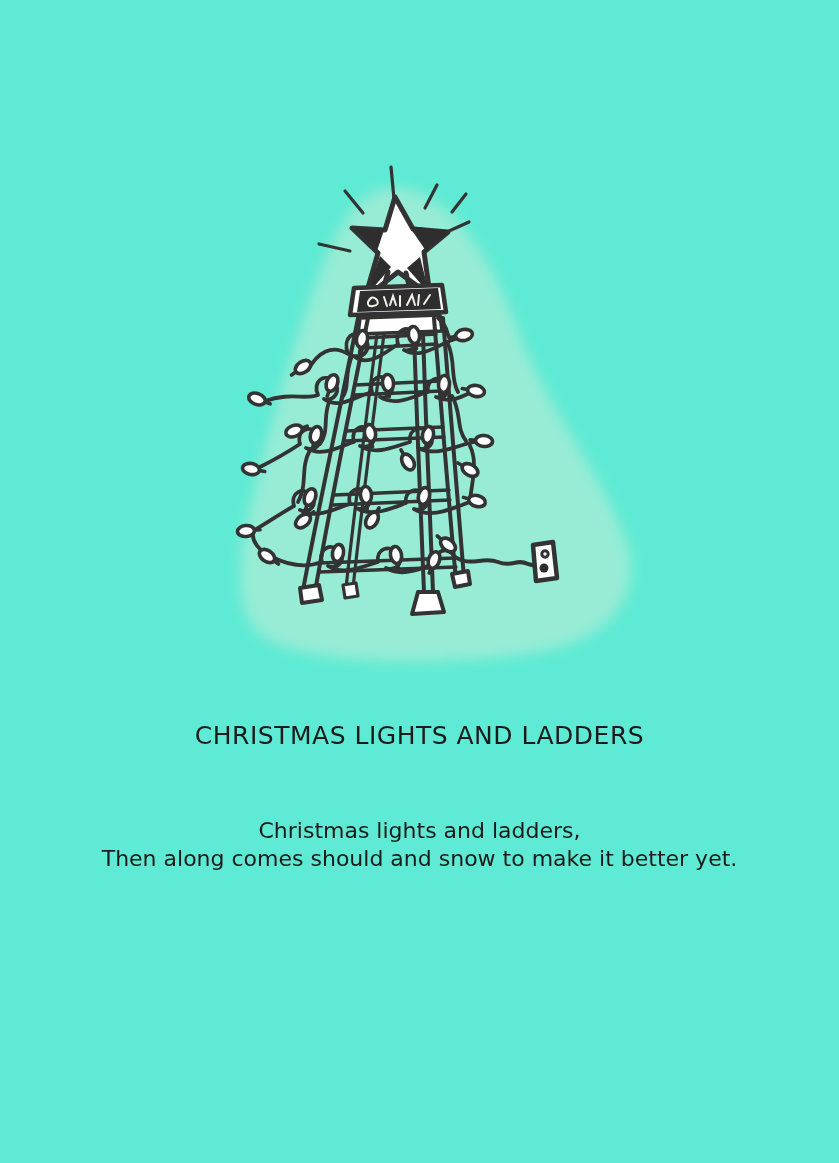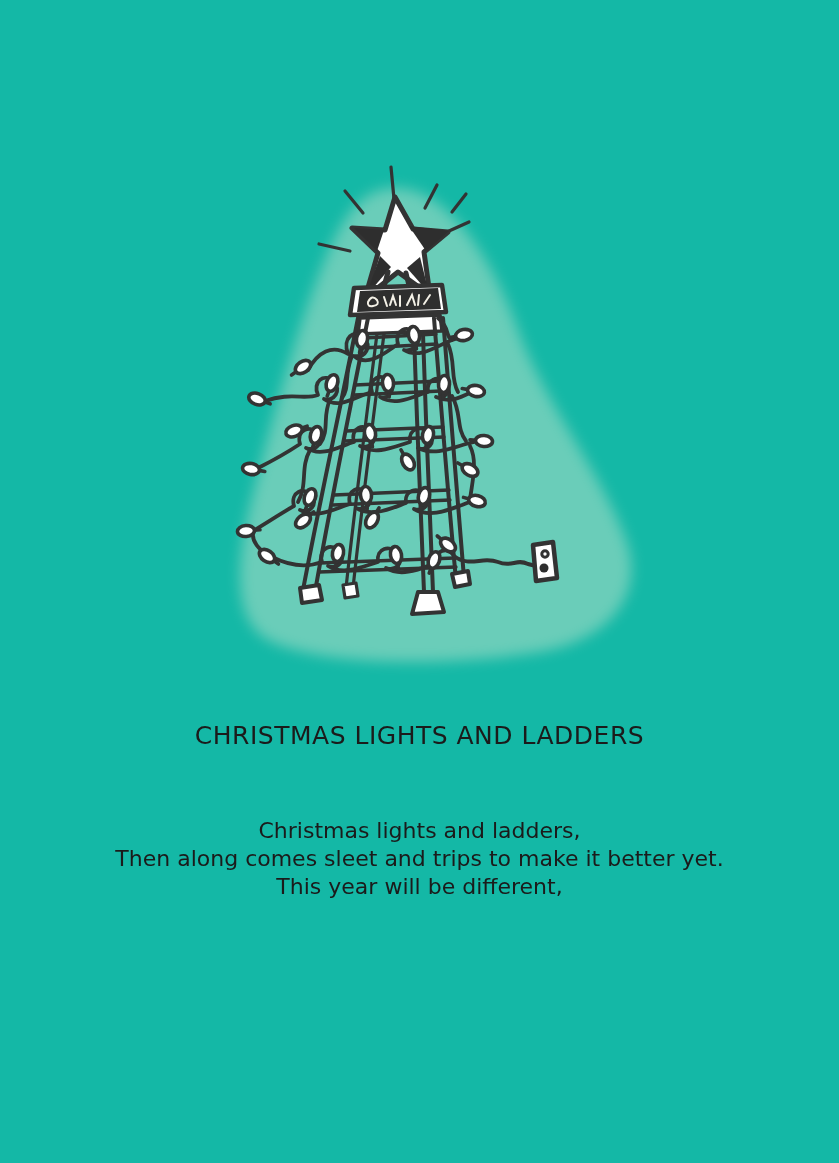--- a/index.html
+++ b/index.html
@@ -1,21 +1,21 @@
 <!DOCTYPE html>
 <html><head>
 <meta charset="utf-8">
 <style>
   html, body { margin: 0; padding: 0; background: #e9e9e9; }
   .page {
     position: relative;
     width: 839px;
     height: 1163px;
     margin: 0 auto;
-    background: #14b8a6;
+    background: #5eead4;
     overflow: hidden;
     font-family: "DejaVu Sans", sans-serif;
     color: #1b1b1b;
   }
   .illustration {
     position: absolute;
     left: 0;
     top: 0;
   }
   .page-title {
@@ -272,17 +272,16 @@
       <path class="ink paper-fill" stroke-width="4.5" d="M 533 545 L 553 542 L 557 578 L 536 581 Z"></path>
       <circle class="ink" stroke-width="3" cx="545" cy="554" r="3.2"></circle>
       <circle class="ink-fill" cx="544" cy="568" r="4.5"></circle>
     </g>
   </svg>
 
   <h1 class="page-title">CHRISTMAS LIGHTS AND LADDERS</h1>
 
   <div class="poem">
     <p>Christmas lights and ladders,</p>
-    <p>Then along comes sleet and trips to make it better yet.</p>
-    <p>This year will be different,</p>
+    <p>Then along comes should and snow to make it better yet.</p>
   </div>
 
 </div>
 
 </body></html>

